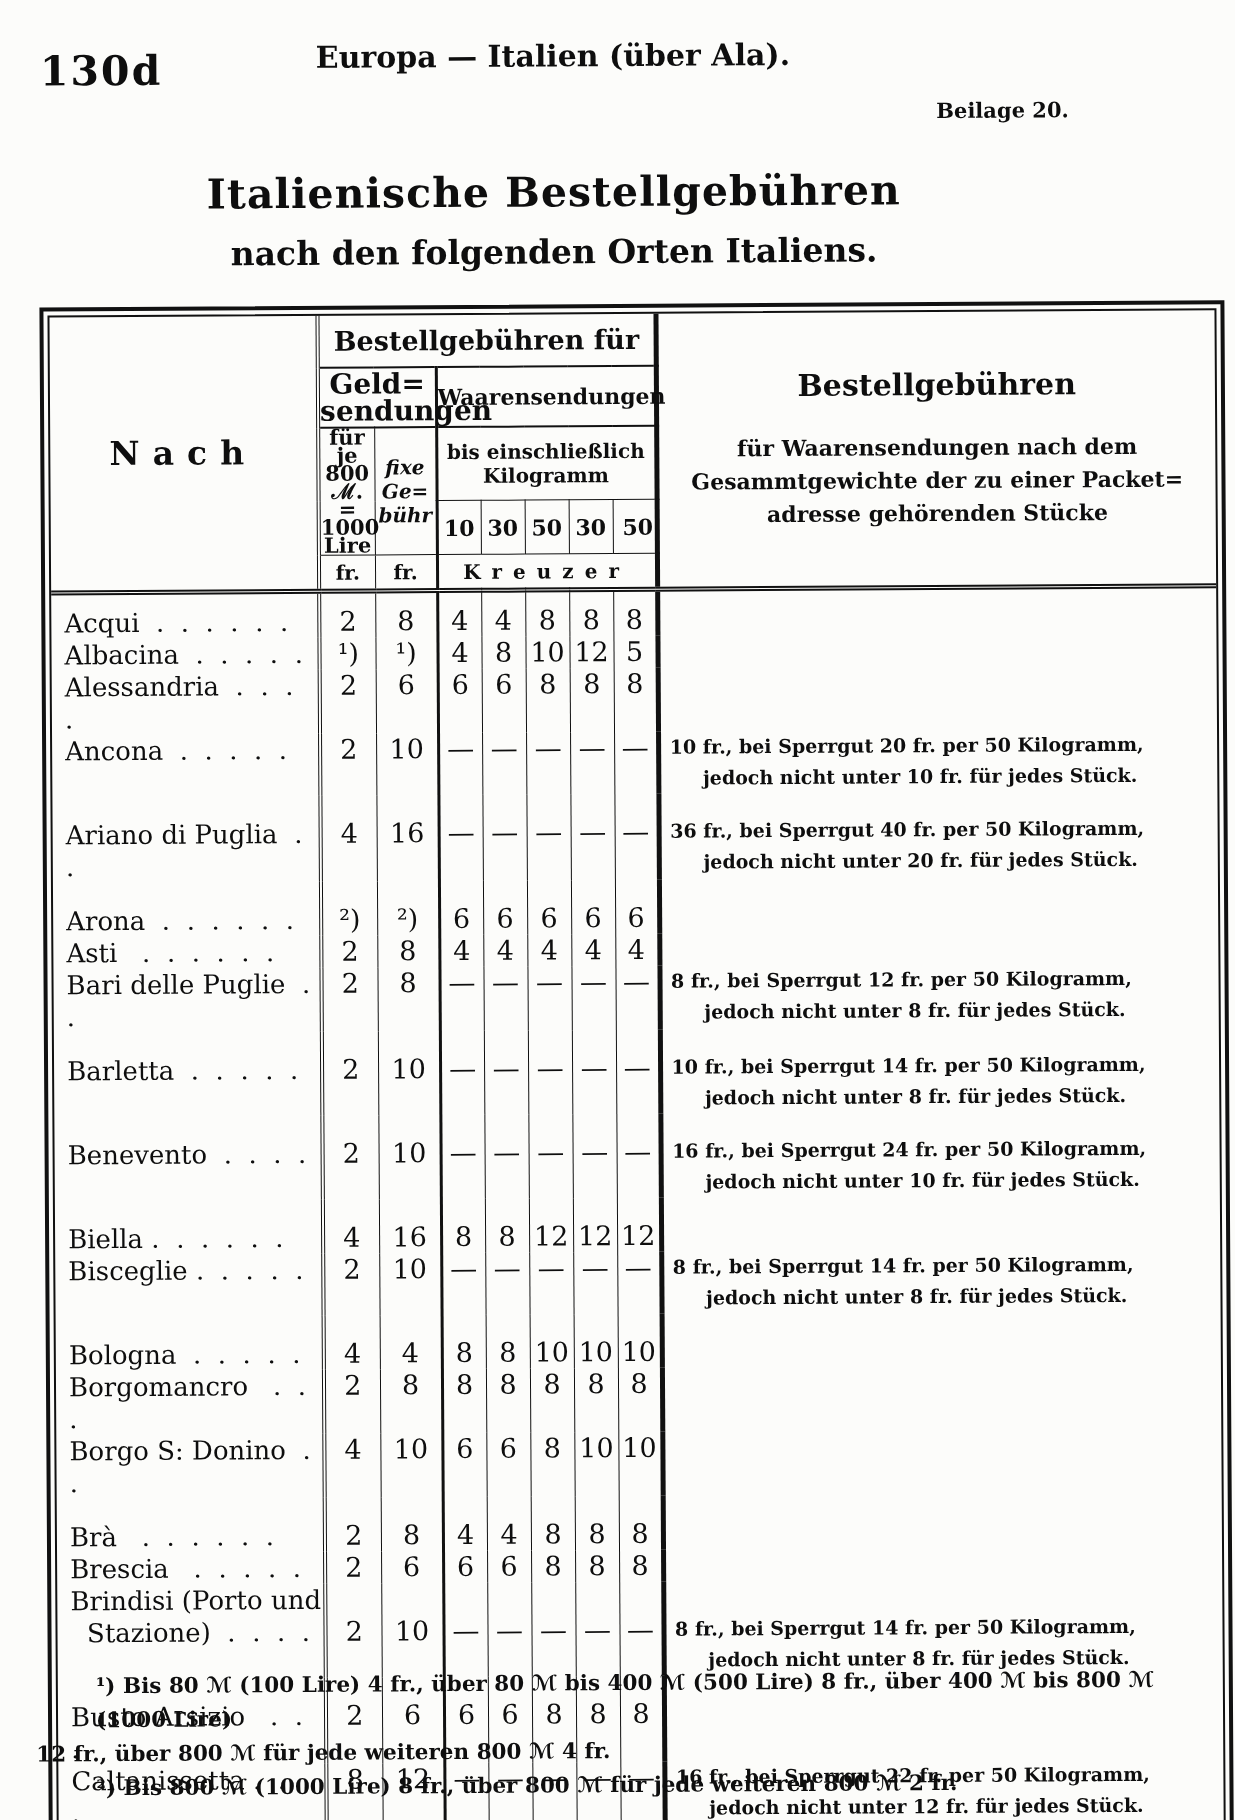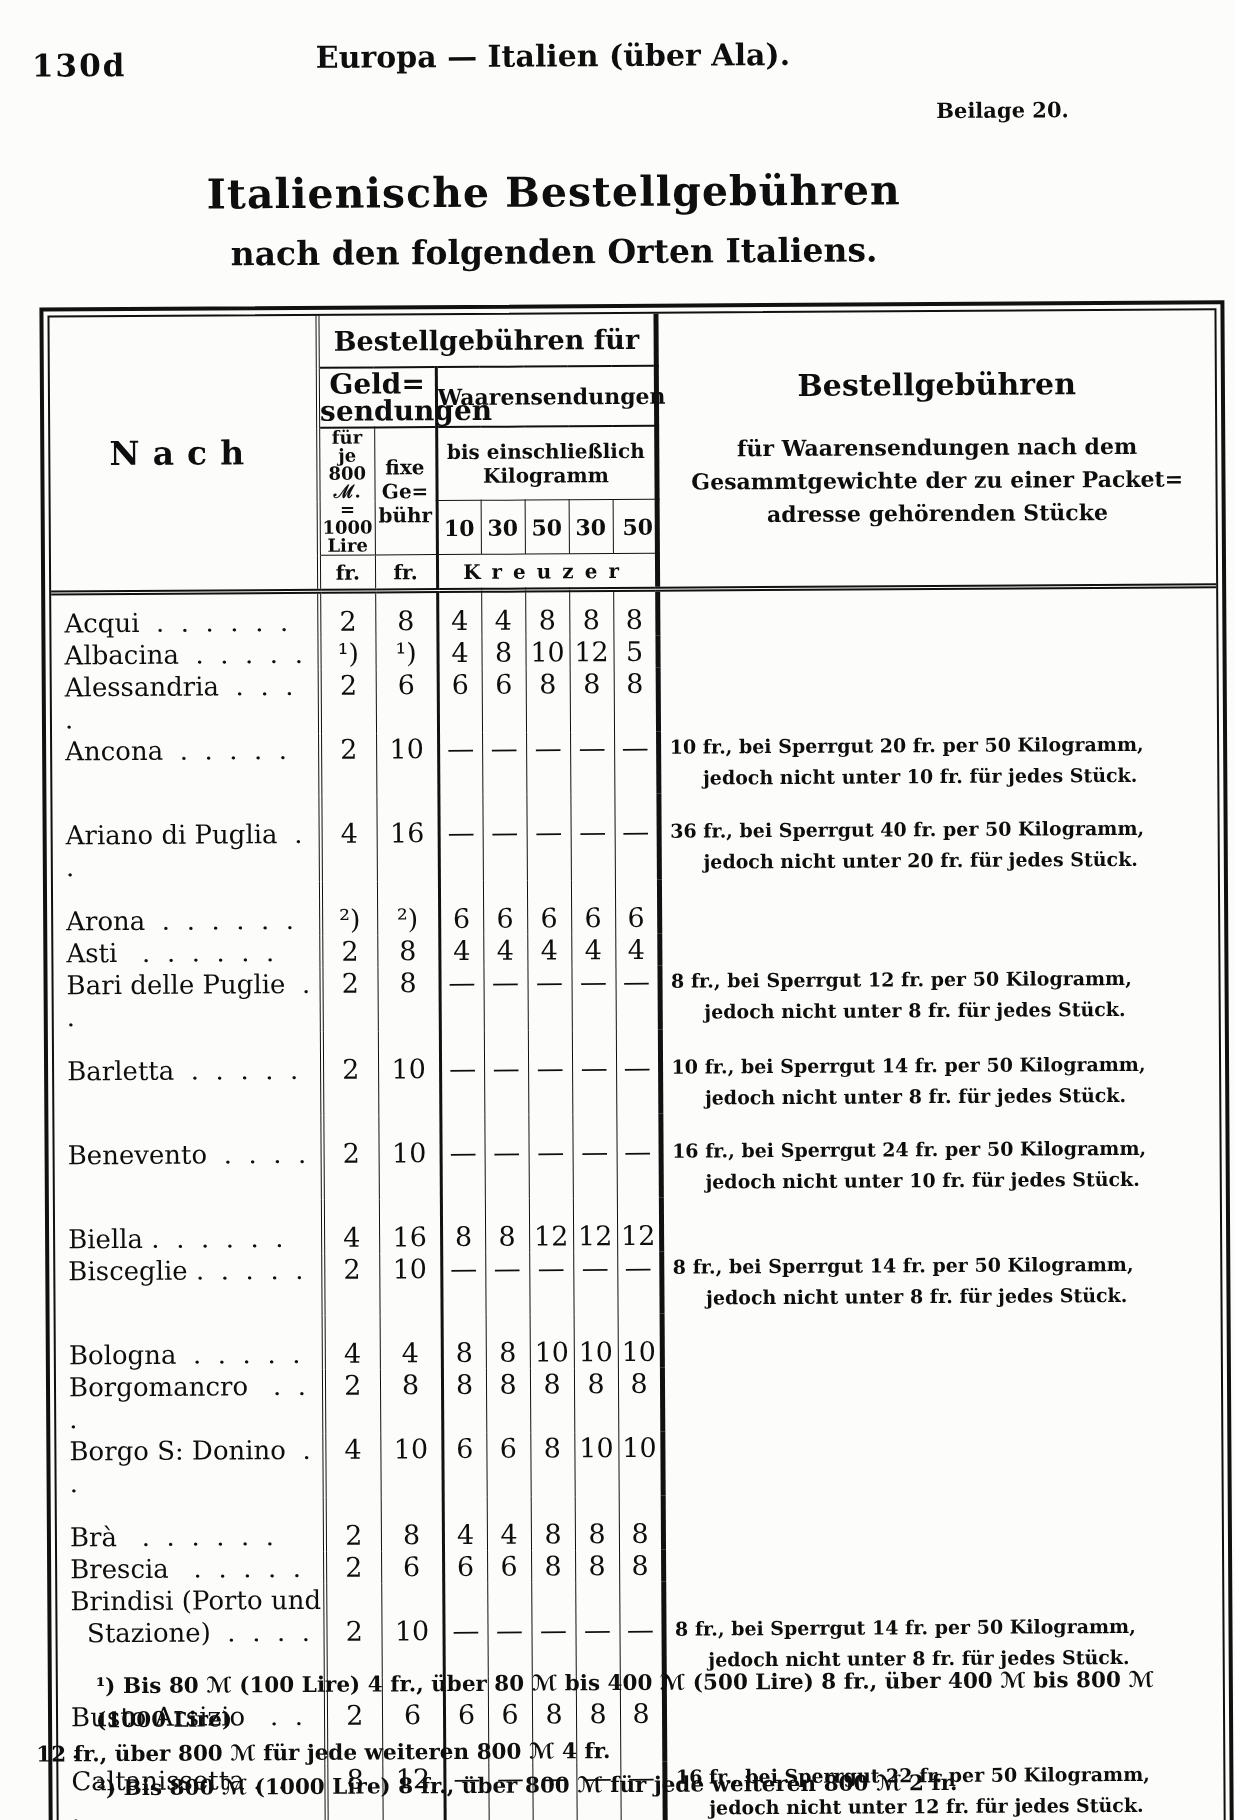--- a/index.html
+++ b/index.html
@@ -4,21 +4,21 @@
 <style>
   html,body { margin:0; padding:0; }
   body {
     width:1235px; height:1820px; position:relative;
     background:#fcfcfa; color:#0e0e0e; overflow:hidden;
     font-family:"DejaVu Serif", serif;
   }
   .scan { position:absolute; inset:0; transform:rotate(-0.35deg); transform-origin:50% 40%; }
 
   
-  .page-number { position:absolute; left:36px; top:44px; font-size:31px; font-weight:bold; letter-spacing:2px; }
+  .page-number { position:absolute; left:44px; top:44px; font-size:41px; font-weight:bold; letter-spacing:2px; }
   .running-header { position:absolute; left:7px; top:38px; width:1100px; text-align:center;
     font-size:30px; font-weight:bold; }
   .annex { position:absolute; left:940px; top:100px; width:260px; font-size:21px; font-weight:bold; }
   .doc-title { position:absolute; left:7px; top:168px; width:1100px; text-align:center;
     font-size:41px; font-weight:bold; letter-spacing:1px; }
   .doc-subtitle { position:absolute; left:7px; top:232px; width:1100px; text-align:center;
     font-size:33px; font-weight:bold; }
 
   
   .frame { position:absolute; left:42px; top:304px; width:1185px; box-sizing:border-box;
@@ -29,22 +29,22 @@
   col.w-name{width:268px} col.w-g1{width:56px} col.w-g2{width:62px} col.w-k{width:44px}
 
   thead th { font-weight:bold; vertical-align:middle; text-align:center; white-space:pre-line; padding:0; }
   .h1{height:52px} .h2{height:60px} .h3{height:52px} .h4{height:38px} .h5{height:36px}
 
   .hc-nach { font-size:33px; letter-spacing:13px; border-bottom:5px double #111; }
   .hc-group { font-size:27px; border-left:4px double #111; border-bottom:2px solid #111; }
   .hc-right { border-left:5px solid #111; border-bottom:5px double #111; vertical-align:middle; }
   .hc-geld { font-size:28px; line-height:27px; border-left:4px double #111; border-right:3px solid #111; border-bottom:2px solid #111; }
   .hc-waaren { font-size:22px; border-bottom:2px solid #111; }
-  .hc-g1 { font-size:18px; line-height:18px; border-left:4px double #111; border-right:1px solid #111;margin-top:48px; }
-  .hc-g2 { font-size:20px; line-height:24px; border-right:3px solid #111; }
+  .hc-g1 { font-size:21px; line-height:18px; border-left:4px double #111; border-right:1px solid #111;margin-top:48px; }
+  .hc-g2 { font-size:20px; line-height:24px; border-right:3px solid #111;font-style:italic; }
   .hc-bis { font-size:20px; line-height:24px; border-bottom:1px solid #111; }
   .hc-kg { font-size:22px; border-right:1px solid #111; }
   .hc-kg.last { border-right:0;padding-left:8px; }
   .hc-fr { font-size:20px; border-top:1px solid #111; border-bottom:5px double #111;margin-left:21px; }
   .hc-fr.f1 { border-left:4px double #111; border-right:1px solid #111; }
   .hc-fr.f2 { border-right:3px solid #111; }
   .hc-kreuzer { font-size:20px; letter-spacing:11px; border-top:1px solid #111; border-bottom:5px double #111; }
 
   .rp-title { display:block; font-size:30px; font-weight:bold; margin-bottom:10px; }
   .rp-text { display:block; font-size:22px; font-weight:bold; line-height:33px; white-space:pre-line; }

